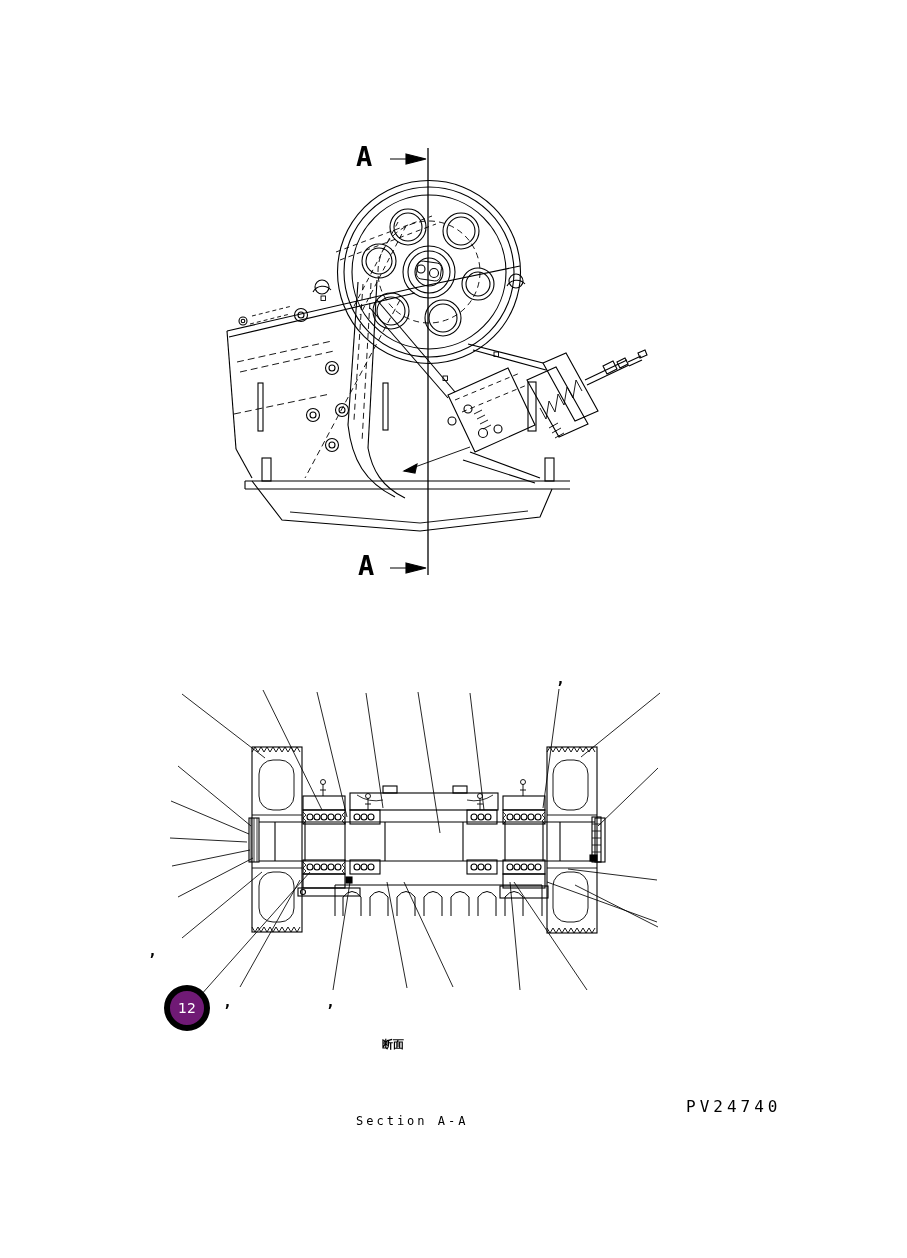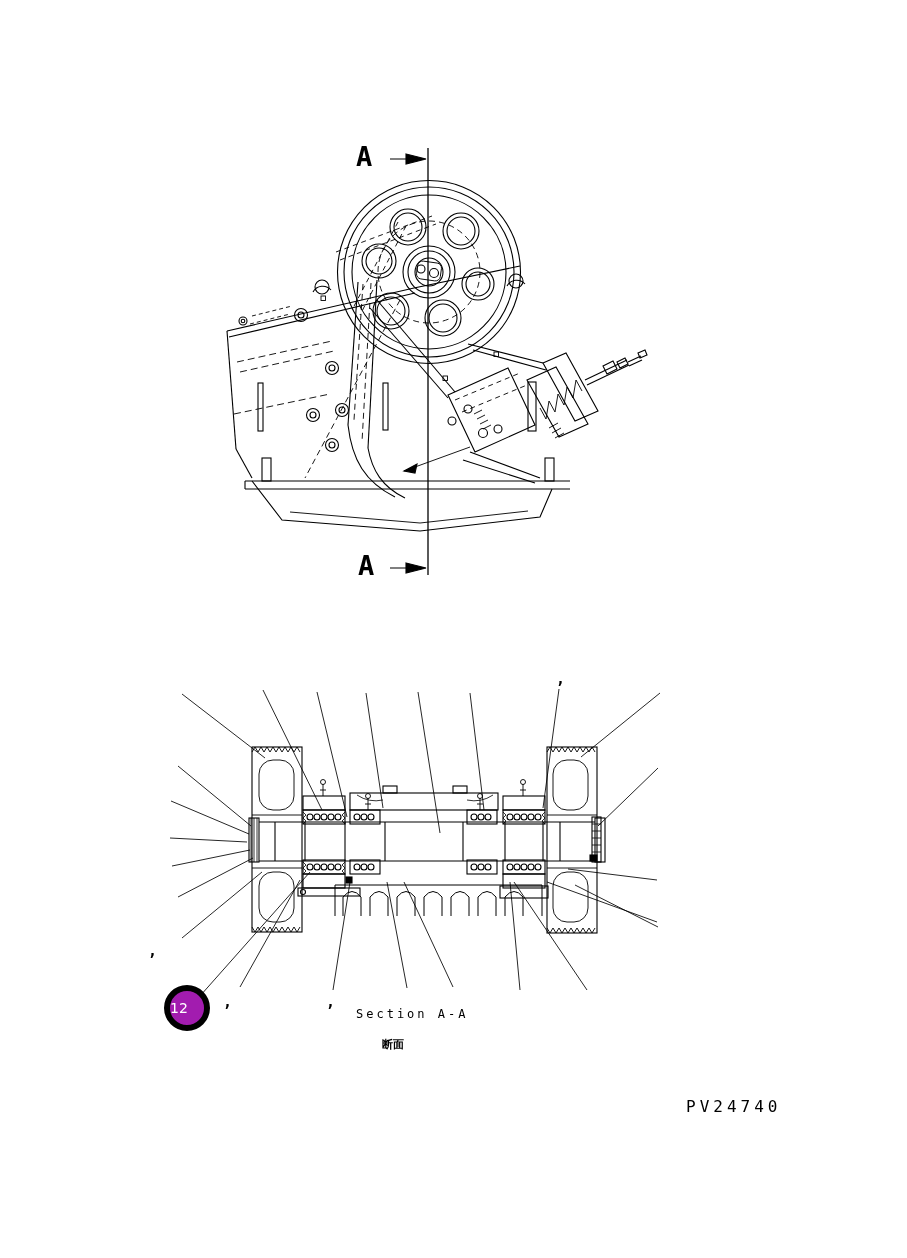--- a/index.html
+++ b/index.html
@@ -6,21 +6,21 @@
   #page{position:relative;width:907px;height:1258px;background:#ffffff;overflow:hidden;
         font-family:"DejaVu Sans Mono","Liberation Mono",monospace;color:#000;}
   .abs{position:absolute;}
   .a-label{font-size:27px;font-weight:bold;letter-spacing:0;line-height:1;}
   .comma{font-size:15px;font-weight:bold;line-height:1;}
   .caption-jp{font-size:11px;font-weight:bold;font-family:"DejaVu Sans",sans-serif;
               width:60px;text-align:center;}
   .caption-en{font-size:12px;letter-spacing:3px;}
   .drawing-no{font-size:16px;letter-spacing:4px;}
   .callout{width:34px;height:34px;border:6px solid #000;border-radius:50%;
-           background:#a21caf;color:#fff;display:flex;align-items:center;
+           background:#701a75;color:#fff;display:flex;align-items:center;justify-content:center;
            font-size:14px;font-family:"DejaVu Sans",sans-serif;}
   svg{position:absolute;left:0;top:0;}
 </style>
 </head>
 <body>
 
 <div id="page">
 
   <svg width="907" height="1258" viewBox="0 0 907 1258">
 
@@ -327,16 +327,16 @@
   <div class="abs comma" style="left:148px;top:944px;">,</div>
   <div class="abs comma" style="left:223px;top:995px;">,</div>
   <div class="abs comma" style="left:326px;top:995px;">,</div>
   <div class="abs comma" style="left:556px;top:672px;">,</div>
 
   <div class="abs callout" style="left:164px;top:985px;">
     <span>12</span>
   </div>
 
   <div class="abs caption-jp" style="left:363px;top:1037px;">断面</div>
-  <div class="abs caption-en" style="left:356px;top:1007px;">Section A-A</div>
+  <div class="abs caption-en" style="left:356px;top:1114px;">Section A-A</div>
 
   <div class="abs drawing-no" style="left:686px;top:1097px;">PV24740</div>
 </div>
 
 </body></html>

